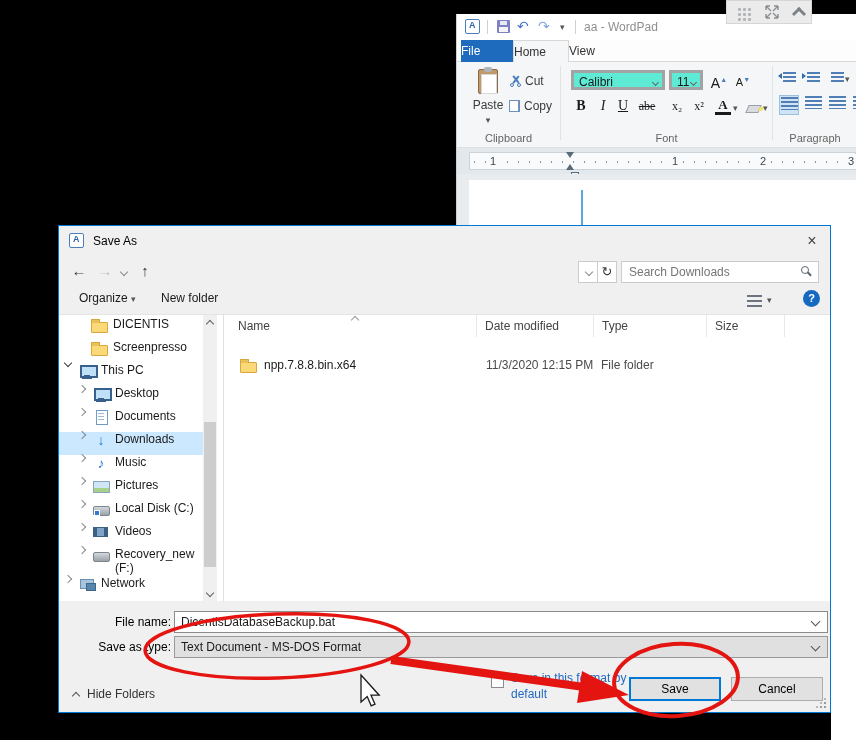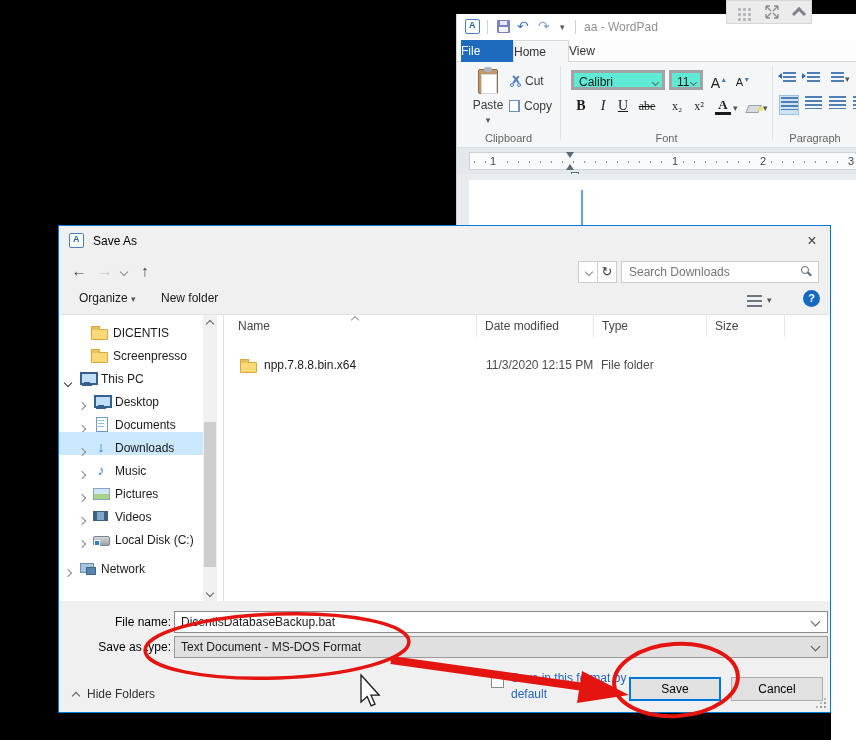--- a/index.html
+++ b/index.html
@@ -95,21 +95,21 @@
 .mag{position:absolute;right:9px;top:4px;width:8px;height:8px;border:1.5px solid #5c6670;border-radius:50%}
 .mag::after{content:"";position:absolute;width:5px;height:1.6px;background:#5c6670;transform:rotate(45deg);right:-4px;bottom:-2px}
 .toolrow{position:absolute;left:0;top:60px;width:100%;height:27px}
 .tool-txt{position:absolute;top:5px;font-size:12px;color:#1a1a1a}
 .vico{position:absolute;left:688px;top:9px;width:15px;height:12px;background:repeating-linear-gradient(180deg,#6b7480 0 2px,transparent 2px 5px)}
 .help-btn{position:absolute;left:744px;top:4px;width:17px;height:17px;border-radius:50%;background:#1569bf;color:#fff;font-weight:bold;font-size:11px;text-align:center;line-height:17px}
 .dlg-content{position:absolute;left:0;top:88px;width:100%;height:287px;background:#fff;border-top:1px solid #e4e4e4;overflow:hidden}
 .vsep{position:absolute;left:164px;top:0;width:1px;height:100%;background:#e0e0e0}
 
 .sidebar{position:absolute;left:0;top:2px;width:144px}
-.side-item{position:relative;height:23px;display:flex;align-items:flex-end;font-size:12px;color:#1a1a1a}
+.side-item{position:relative;height:23px;display:flex;align-items:flex-start;font-size:12px;color:#1a1a1a}
 .side-item.sel{background:#cce8ff}
 .side-item.gap{margin-top:6px}
 .lvl0{padding-left:6px}.lvl1{padding-left:20px}.lvl2{padding-left:32px}
 .tchev{width:6px;height:6px;flex:none;margin-right:8px}
 .tchev.r{border-top:1.4px solid #8a8a8a;border-right:1.4px solid #8a8a8a;transform:rotate(45deg)}
 .tchev.d{border-right:1.6px solid #3c3c3c;border-bottom:1.6px solid #3c3c3c;transform:rotate(45deg);margin-top:-3px}
 .fic{position:relative;width:16px;height:16px;flex:none;margin-right:6px;font-size:14px;line-height:16px;text-align:center}
 .ic-folder::before{content:"";position:absolute;left:0;top:5px;width:15px;height:9px;background:#fbd978;border:1px solid #d9a73e;border-radius:1px}
 .ic-folder::after{content:"";position:absolute;left:0;top:2px;width:7px;height:3px;background:#e9c159;border:1px solid #d9a73e;border-bottom:none;border-radius:1px 1px 0 0}
 .ic-pc::before,.ic-desktop::before{content:"";position:absolute;left:1px;top:2px;width:14px;height:9px;background:#bfe0f7;border:2px solid #37618c}
@@ -311,27 +311,32 @@
           <span class="fic ic-music">♪</span>
           <span>Music</span>
         </div>
         <div class="side-item lvl1">
           <span class="tchev r"></span>
           <span class="fic ic-picture"></span>
           <span>Pictures</span>
         </div>
         <div class="side-item lvl1">
           <span class="tchev r"></span>
+          <span class="fic ic-drive-win"></span>
+          <span>Local Disk (C:)</span>
+        </div>
+        <div class="side-item lvl1">
+          <span class="tchev r"></span>
           <span class="fic ic-video"></span>
           <span>Videos</span>
         </div>
         <div class="side-item lvl1">
           <span class="tchev r"></span>
-          <span class="fic ic-drive-win"></span>
-          <span>Local Disk (C:)</span>
+          <span class="fic ic-drive"></span>
+          <span>Recovery_new (F:)</span>
         </div>
         <div class="side-item lvl0 gap">
           <span class="tchev r"></span>
           <span class="fic ic-network"></span>
           <span>Network</span>
         </div>
       </div>
     <div class="sbar">
       <span class="sarrow up"></span>
       <span class="thumb"></span>

